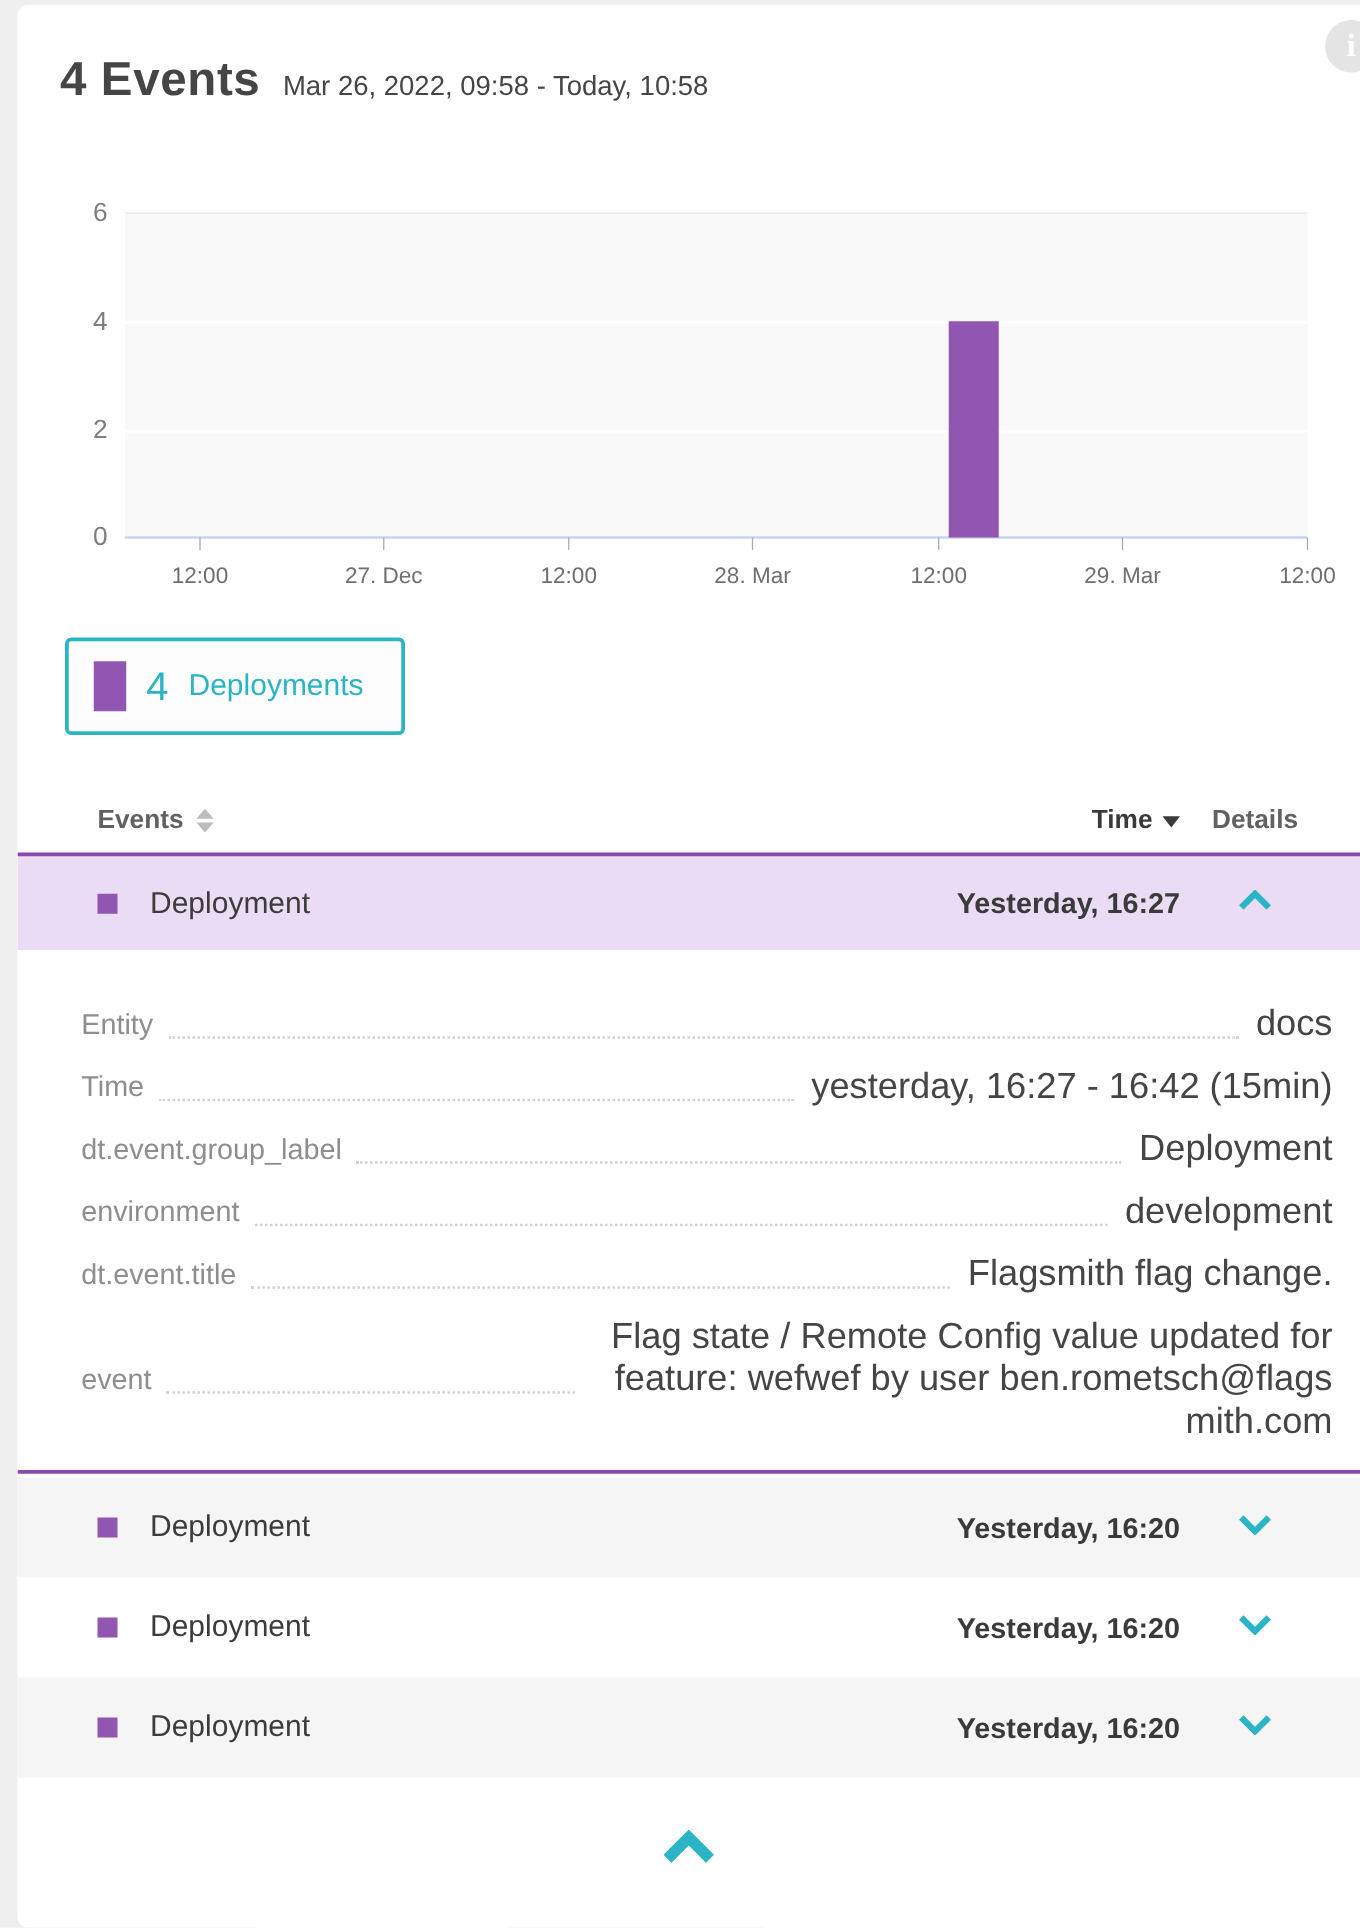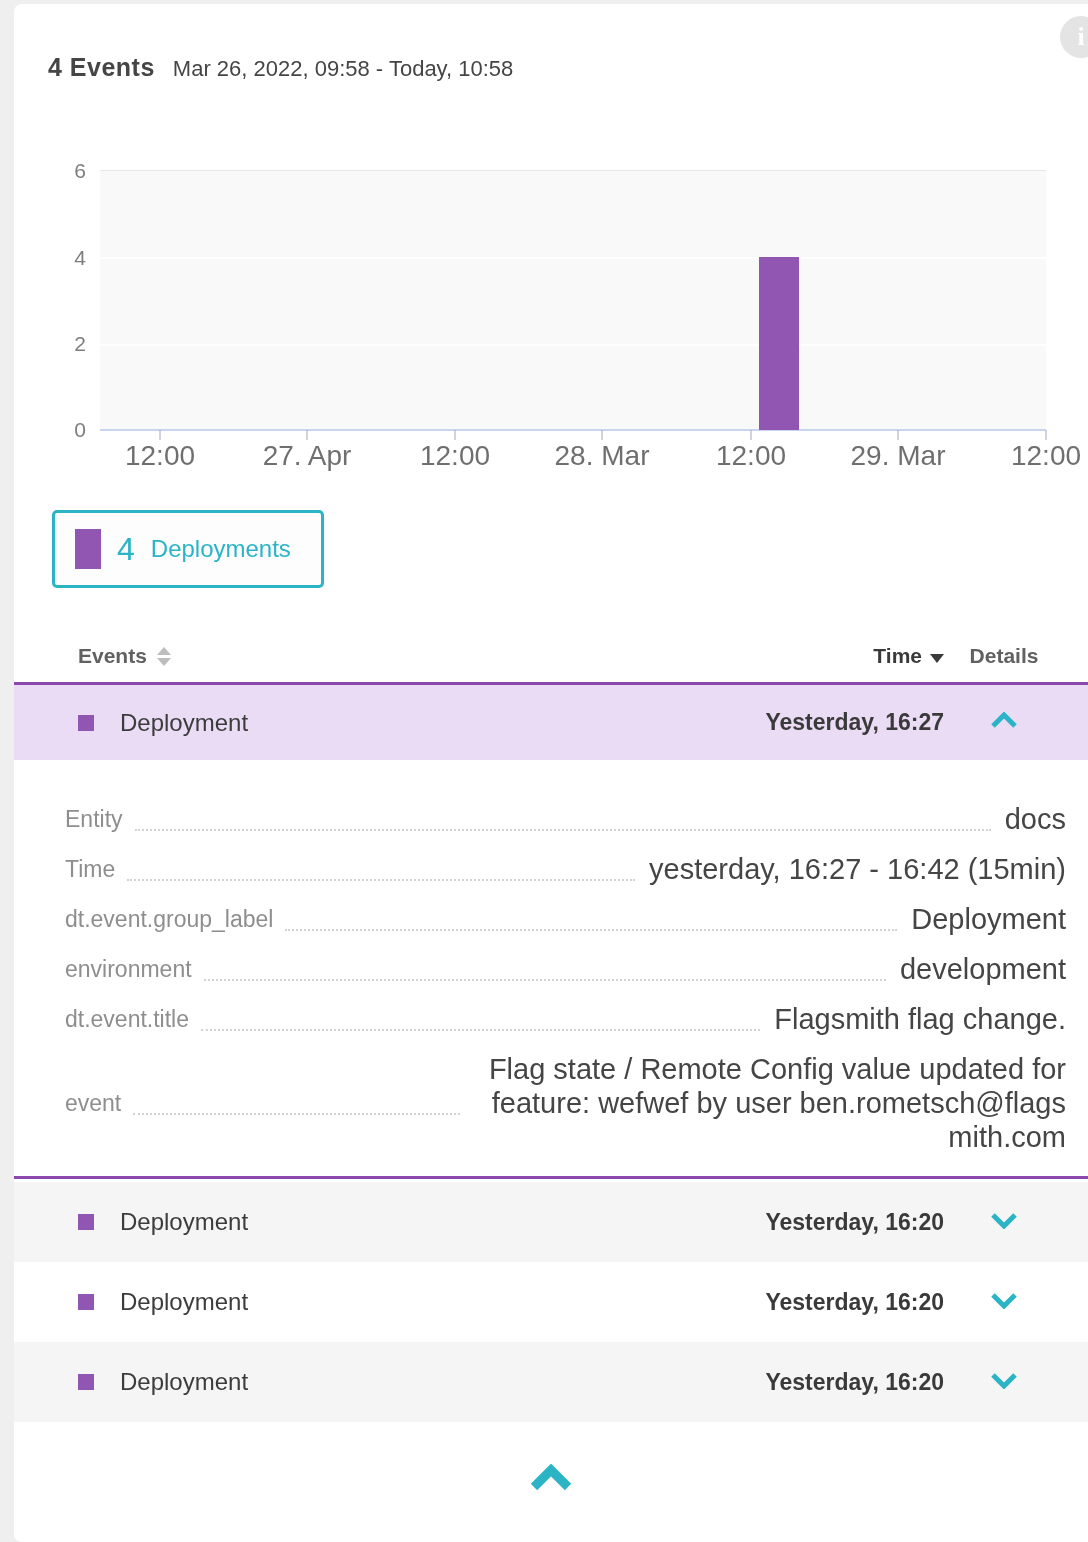--- a/index.html
+++ b/index.html
@@ -5,39 +5,39 @@
   * { margin:0; padding:0; box-sizing:border-box; }
   html,body { width:1088px; height:1542px; overflow:hidden;
     font-family:"Liberation Sans", sans-serif; background:#efefef; }
 
   .card { position:absolute; left:14px; top:4px; width:1074px; height:1538px;
     background:#ffffff; border-radius:8px 0 0 8px; overflow:hidden; }
 
   
   .hdr { position:absolute; left:34px; top:36px; right:40px; display:flex;
     align-items:baseline; gap:18px; }
-  .hdr-title { font-size:25px; font-weight:bold; color:#454545; letter-spacing:.5px; }
+  .hdr-title { font-size:38px; font-weight:bold; color:#454545; letter-spacing:.5px; }
   .hdr-range { font-size:22px; color:#454545;margin-top:16px; }
   .info-badge { position:absolute; right:-14px; top:12px; width:42px; height:42px;
     border-radius:50%; background:#e4e4e4; color:#ffffff;
     font-family:"Liberation Serif", serif; font-weight:bold; font-size:26px;
     display:flex; align-items:center; justify-content:center; }
 
   
   .chart { position:absolute; left:0; top:160px; width:1074px; height:320px; }
   .plot { position:absolute; left:86px; top:6px; width:946px; height:260px;
     background:#f9f9f9; border-top:1px solid #e7e7e7; }
   .gridline { position:absolute; left:0; right:0; height:2px; background:#ffffff; }
   .baseline { position:absolute; left:0; right:0; bottom:-1px; height:2px; background:#c9d4f1; }
   .ylab { position:absolute; width:70px; text-align:right; right:1002px;
     font-size:21px; color:#7e7e7e; transform:translateY(-50%); }
   .bar { position:absolute; bottom:0; width:40px; background:#9155b2; }
   .xtick { position:absolute; top:266px; width:1px; height:10px; background:#a3a9bc;
     transform:translateX(-50%); }
-  .xlab { position:absolute; top:276px; font-size:28px; color:#6f6f6f;
+  .xlab { position:absolute; top:286px; font-size:18px; color:#6f6f6f;
     transform:translateX(-50%); white-space:nowrap; }
 
   
   .legend { position:absolute; left:38px; top:506px; height:78px;
     display:inline-flex; align-items:center; gap:16px; padding:0 30px 0 20px;
     background:#fdfdfd; border:3px solid #2ab4c6; border-radius:5px; cursor:pointer; }
   .legend-swatch { width:26px; height:40px; background:#9155b2; }
   .legend-count { font-size:32px; color:#2ab4c6; }
   .legend-label { font-size:24px; color:#2ab4c6; }
 
@@ -102,21 +102,21 @@
     <div class="ylab" style="top:180px">2</div>
     <div class="ylab" style="top:266px">0</div>
     <div class="xtick" style="left:146px"></div>
     <div class="xtick" style="left:293px"></div>
     <div class="xtick" style="left:441px"></div>
     <div class="xtick" style="left:588px"></div>
     <div class="xtick" style="left:737px"></div>
     <div class="xtick" style="left:884px"></div>
     <div class="xtick" style="left:1032px"></div>
     <div class="xlab" style="left:146px">12:00</div>
-    <div class="xlab" style="left:293px">27. Apr</div>
+    <div class="xlab" style="left:293px">27. Dec</div>
     <div class="xlab" style="left:441px">12:00</div>
     <div class="xlab" style="left:588px">28. Mar</div>
     <div class="xlab" style="left:737px">12:00</div>
     <div class="xlab" style="left:884px">29. Mar</div>
     <div class="xlab" style="left:1032px">12:00</div>
   </div>
 
   <div class="legend">
     <span class="legend-swatch"></span>
     <span class="legend-count">4</span>

